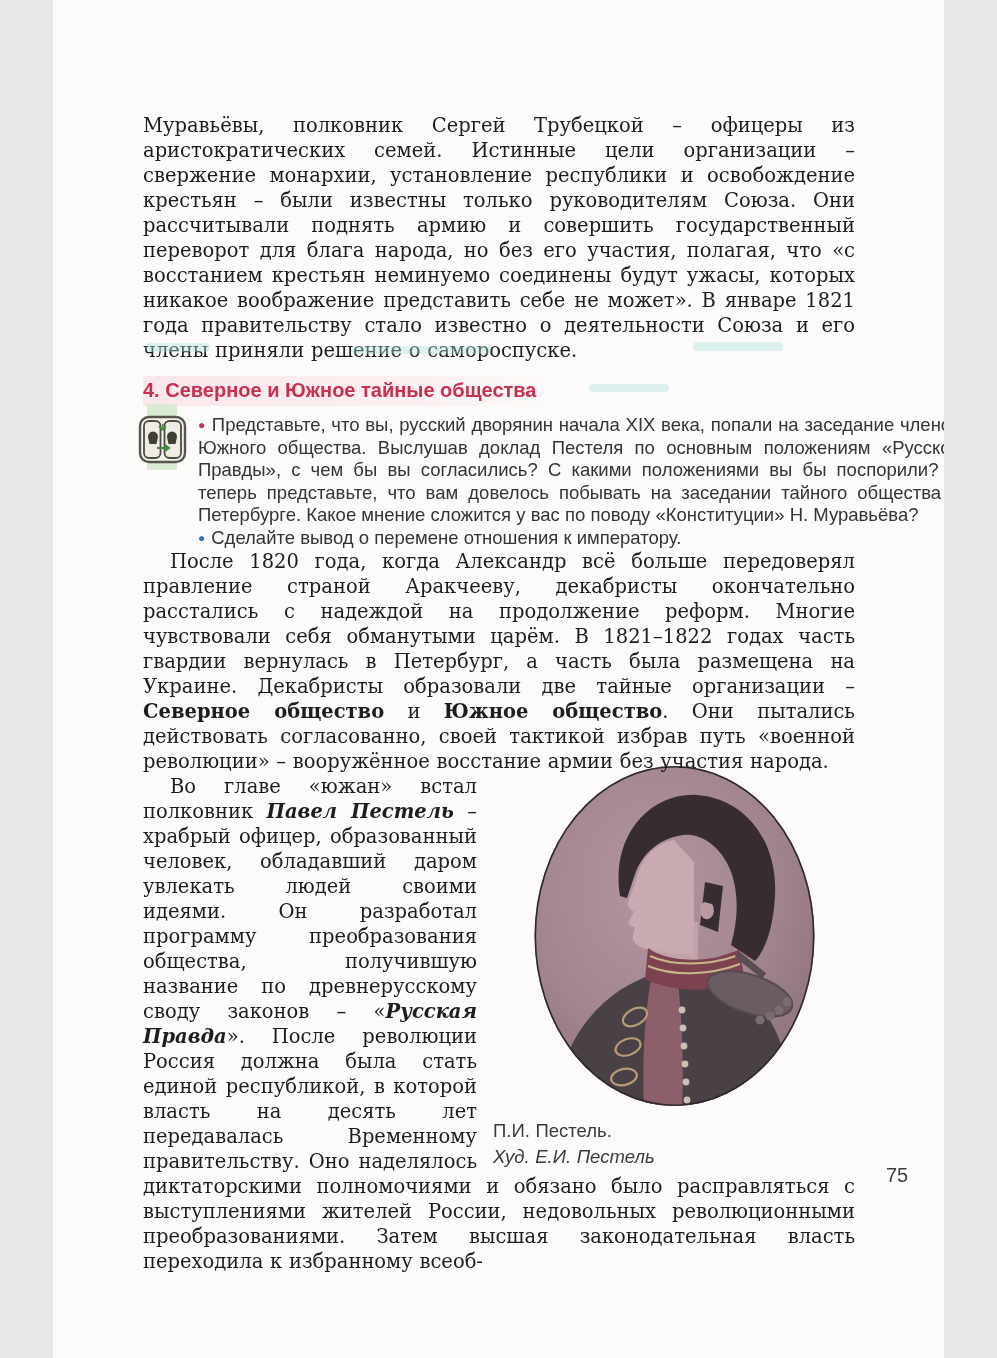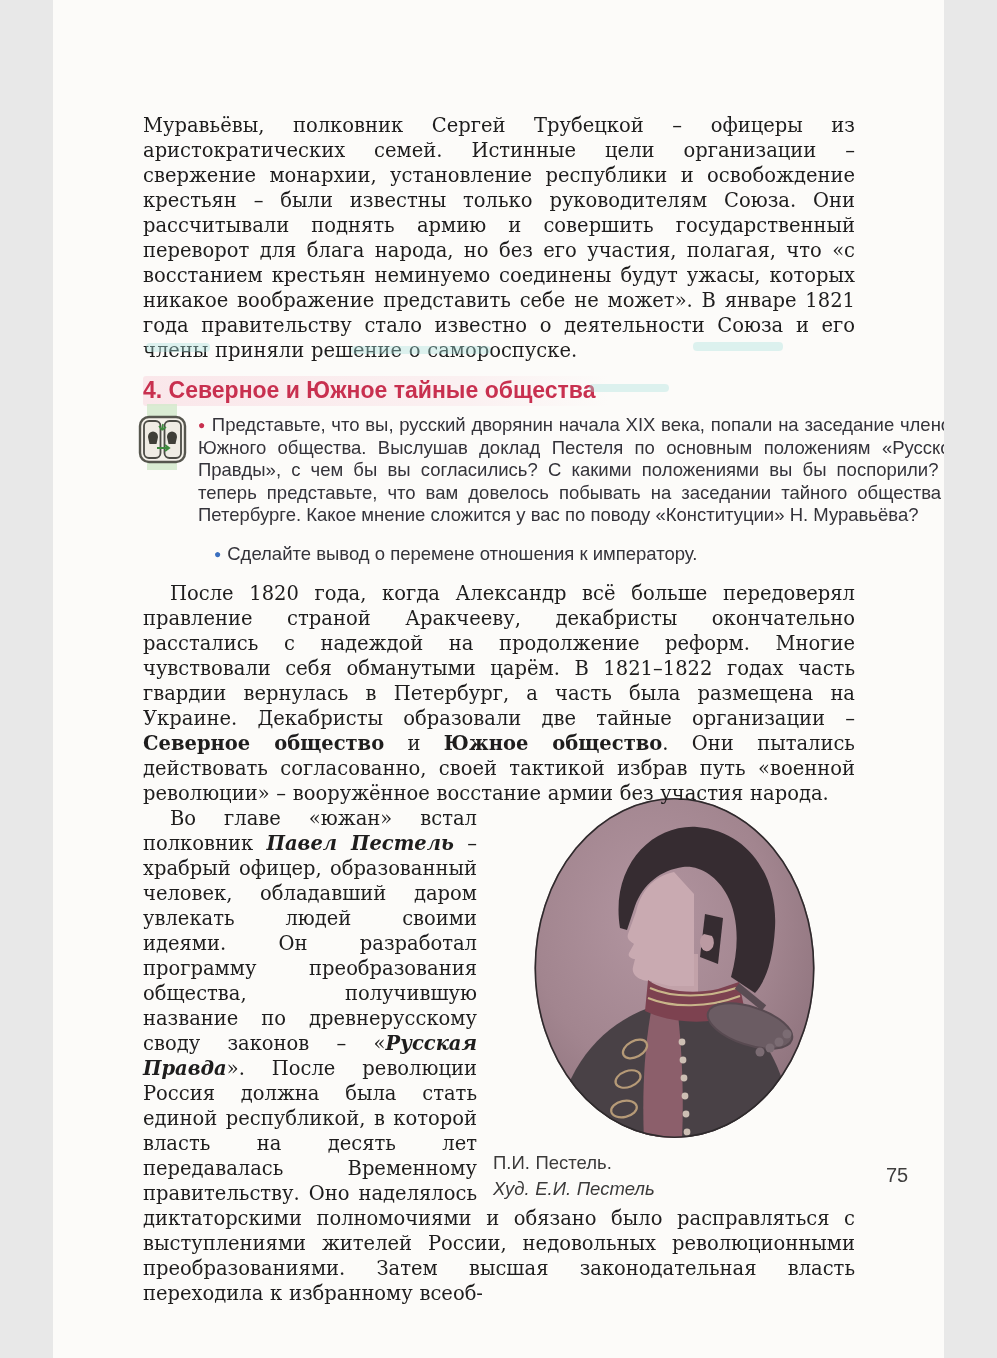--- a/index.html
+++ b/index.html
@@ -22,21 +22,21 @@
   }
   .indent{text-indent:27px;}
   .seg{white-space:normal;}
   .seg.bold{font-weight:700;}
   .seg.bold-italic{font-weight:700;font-style:italic;}
 
   .heading{
     margin-top:13px;
     font-family:"Liberation Sans","DejaVu Sans",sans-serif;
     font-weight:700;
-    font-size:23px;
+    font-size:20px;
     line-height:27px;
     color:var(--heading_red,#c8304f);
     display:inline-block;
     padding:1px 14px 2px 0;
     border-radius:3px;
     background:linear-gradient(90deg, rgba(247,198,210,0.38), rgba(247,198,210,0.2) 70%, rgba(247,198,210,0));
     text-align:center;
   }
 
   .question-block{
@@ -132,21 +132,21 @@
         <rect x="27.5" y="17" width="16.5" height="37" rx="5" fill="#efece4" stroke="#4c4c46" stroke-width="1.8"></rect>
         <path d="M11,33 a5,5.5 0 1,1 10,0 l-1.5,7 -7,0 z" fill="#3f3f38"></path>
         <path d="M40,33 a5,5.5 0 1,0 -10,0 l1.5,7 7,0 z" fill="#3f3f38"></path>
         <path d="M20,44 h11" stroke="#3e8a3e" stroke-width="2"></path>
         <path d="M28,41 l4,3 -4,3" fill="none" stroke="#3e8a3e" stroke-width="2"></path>
         <path d="M25,26 l1,-6 m-1,6 l-3,-4 m3,4 l4,-3" stroke="#3e8a3e" stroke-width="1.6" fill="none"></path>
       </svg>
     </div>
     <div class="q-items">
       <p class="q-item" style="margin:0;"><span class="bullet red">●</span><span>Представьте, что вы, русский дворянин начала XIX века, попали на заседание членов Южного общества. Выслушав доклад Пестеля по основным положениям «Русской Правды», с чем бы вы согласились? С какими положениями вы бы поспорили? А теперь представьте, что вам довелось побывать на заседании тайного общества в Петербурге. Какое мнение сложится у вас по поводу «Конституции» Н. Муравьёва?</span></p>
-      <p class="q-item" style="margin:16px;"><span class="bullet blue">●</span><span>Сделайте вывод о перемене отношения к императору.</span></p>
+      <p class="q-item" style="margin:0;"><span class="bullet blue">●</span><span>Сделайте вывод о перемене отношения к императору.</span></p>
     </div>
   </div>
 
   <div class="para p2 indent" lang="ru"><span class="seg normal">После 1820 года, когда Александр всё больше передоверял правление страной Аракчееву, декабристы окончательно расстались с надеждой на продолжение реформ. Многие чувствовали себя обманутыми царём. В 1821–1822 годах часть гвардии вернулась в Петербург, а часть была размещена на Украине. Декабристы образовали две тайные организации – </span><span class="seg bold">Северное общество</span><span class="seg normal"> и </span><span class="seg bold">Южное общество</span><span class="seg normal">. Они пытались действовать согласованно, своей тактикой избрав путь «военной революции» – вооружённое восстание армии без участия народа.</span></div>
 
   <div class="para p3 indent" lang="ru">
     <span class="portrait-float">
       <svg class="oval-svg" width="285" height="344" viewBox="0 0 285 344" aria-hidden="true">
         <defs>
           <radialGradient id="pbg" cx="42%" cy="36%" r="78%">

